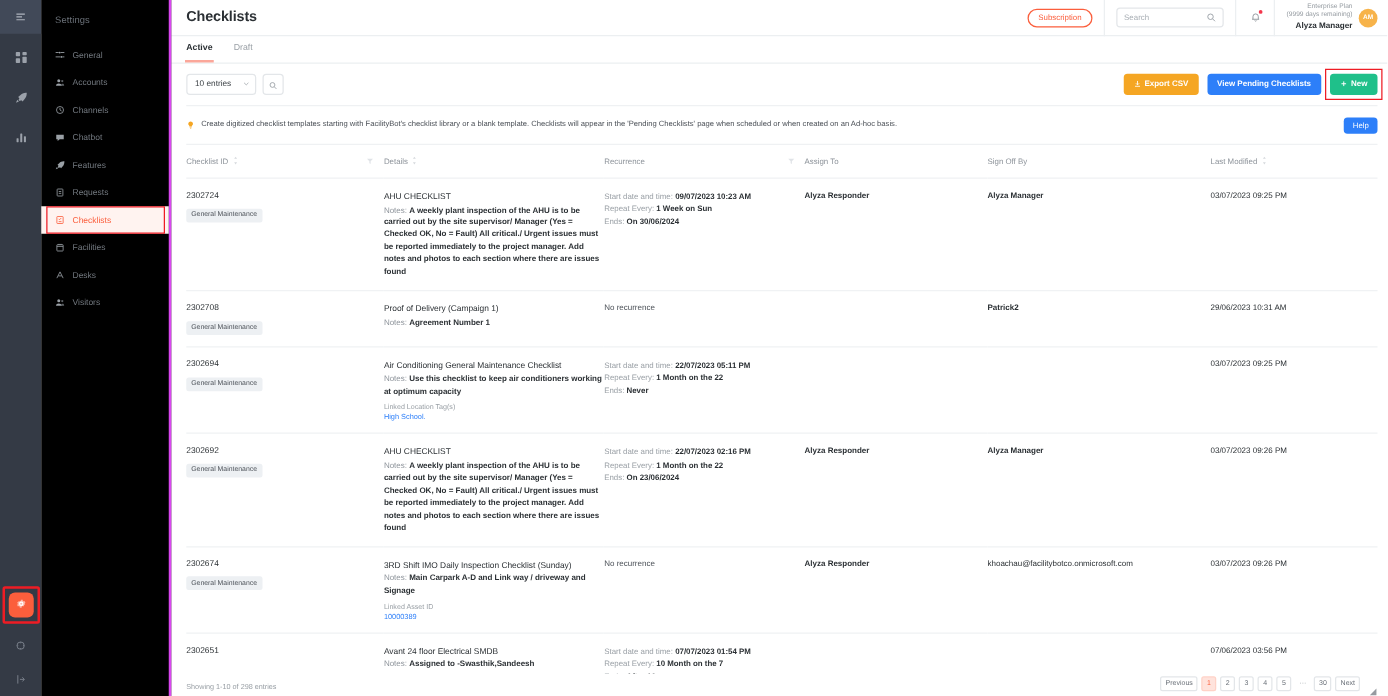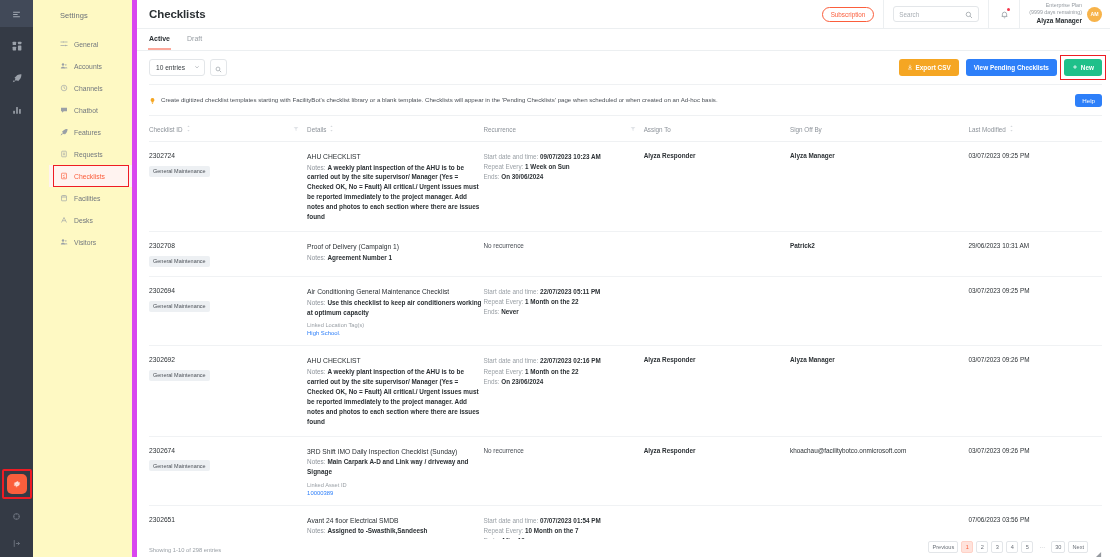--- a/index.html
+++ b/index.html
@@ -36,23 +36,22 @@
     position: absolute; left: 3px; top: 3px;
   }
   .gear-hl {
     position: absolute; left: -2px; top: -2px; width: 30px; height: 30px;
     border: 2px solid #ee1c24; border-radius: 2px; pointer-events: none;
   }
 
   
   .side {
     width: 104px; flex: 0 0 104px;
-    background: #fef9c3; border-right: 5px solid #d946ef;
+    background: #000000; border-right: 2px solid #d946ef;
     position: relative;
-    padding-left: 16px;
   }
   .side-title {
     font-size: 7.5px; color: #6a7078; padding: 11px 0 0 11px; letter-spacing: .1px;
   }
   .side-list { margin-top: 13px; }
   .side-item {
     display: flex; align-items: center; gap: 6px;
     height: 22px; padding-left: 11px;
     font-size: 6.8px; color: #72787f;
     position: relative;

